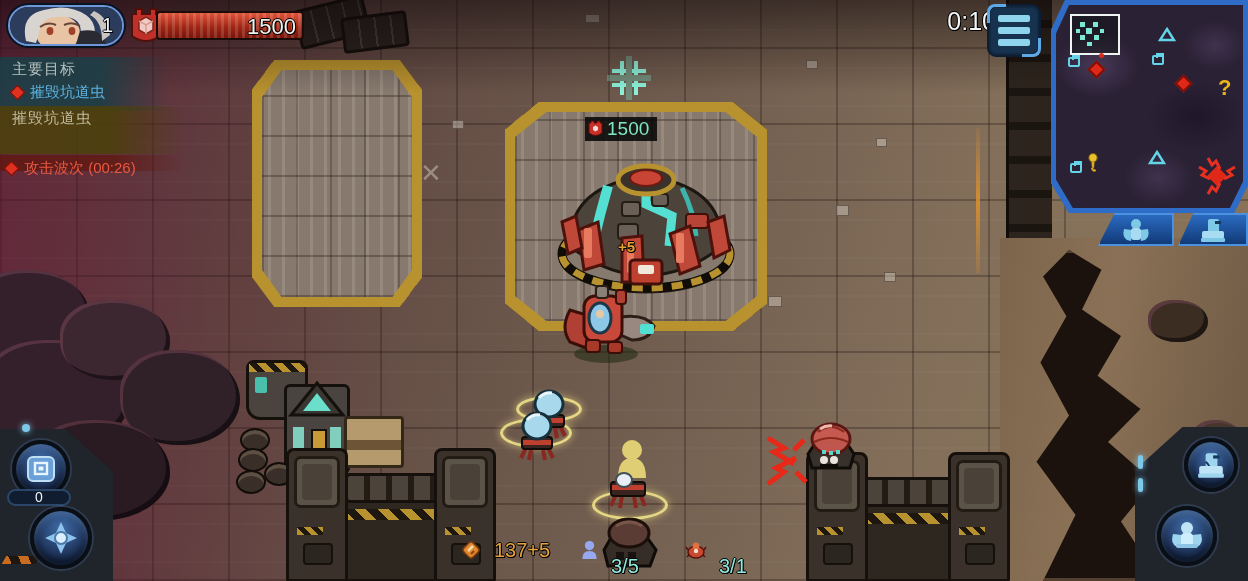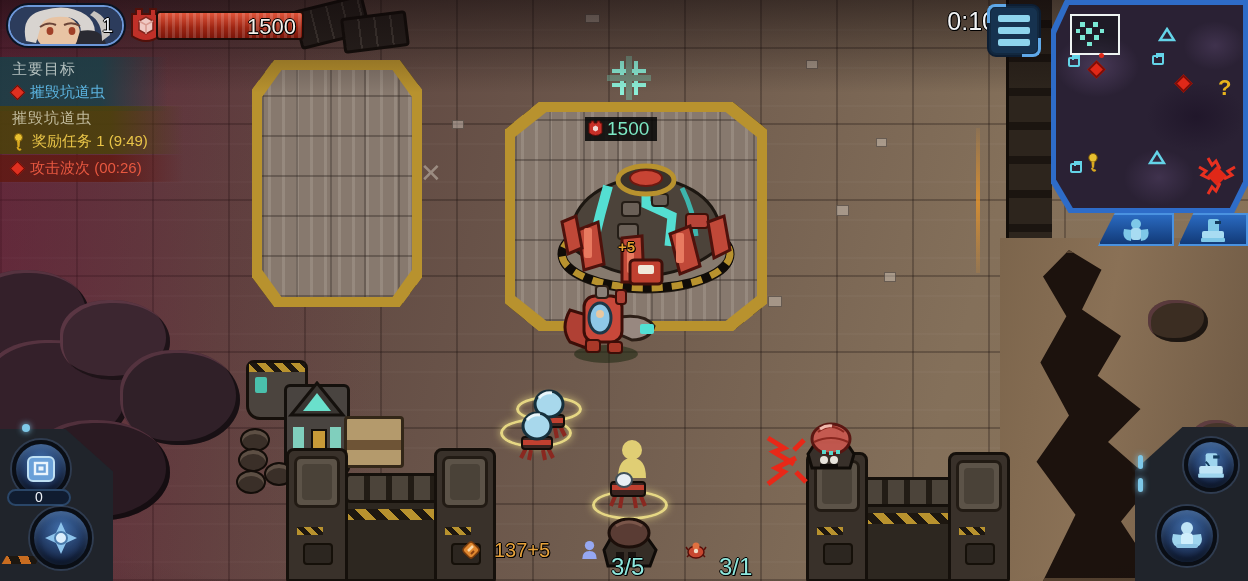--- a/index.html
+++ b/index.html
@@ -84,21 +84,21 @@
     border:2px solid #1c0c08; border-radius:4px;
     background-image:repeating-linear-gradient(90deg, rgba(255,255,255,.14) 0 3px, transparent 3px 7px),linear-gradient(180deg,#e0543a,#9c2412 60%,#7a150a); }
   #hp-value { position:absolute; right:6px; top:1px; color:#f4f0ea; font-size:22px; }
 
   .obj-block { position:absolute; left:0; padding:3px 10px 4px 12px; }
   .obj-header { font-size:15px; letter-spacing:1px; }
   .obj-row { display:flex; align-items:center; gap:7px; font-size:15px; margin-top:4px; }
   .diamond { width:11px; height:11px; background:#e03020; border:1px solid #6e0c06; transform:rotate(45deg); flex:0 0 auto; }
   #obj-main { top:57px; width:168px; height:54px; background:linear-gradient(90deg, rgba(28,62,70,.9) 60%, rgba(28,62,70,0)); }
   #obj-bonus { top:106px; width:184px; height:48px; background:linear-gradient(90deg, rgba(76,64,12,.9) 60%, rgba(76,64,12,0)); }
-  #obj-wave { top:155px; width:184px; height:27px; background:linear-gradient(90deg, rgba(96,24,16,.8) 60%, rgba(96,24,16,0)); }
+  #obj-wave { top:155px; width:184px; height:16px; background:linear-gradient(90deg, rgba(96,24,16,.8) 60%, rgba(96,24,16,0));padding-left:6px; }
 
   #timer { left:938px; top:7px; width:58px; color:#f2f4f6; font-size:25px; text-align:right; }
   #menu-btn { left:987px; top:4px; width:54px; height:53px; background:#16324f; border-radius:9px;
     border:2px solid #0d1e33; box-shadow:inset 0 0 0 2px #12283f; display:flex; flex-direction:column; justify-content:center; align-items:center; gap:5px; }
   #menu-btn:before { content:""; position:absolute; left:-2px; top:-2px; width:16px; height:16px; border-left:3px solid #5fa8e8; border-top:3px solid #5fa8e8; border-radius:8px 0 0 0; }
   #menu-btn:after { content:""; position:absolute; right:-2px; bottom:-2px; width:16px; height:16px; border-right:3px solid #5fa8e8; border-bottom:3px solid #5fa8e8; border-radius:0 0 8px 0; }
   .menu-bar { width:32px; height:7px; border-radius:2px; background:#8ed4ec; }
 
   #minimap { left:1051px; top:0; width:197px; height:213px; background:#2e6cc8;
     clip-path:polygon(0 14%,7% 0,100% 0,100% 87%,93% 100%,9% 100%,0 86%); }
@@ -134,21 +134,21 @@
     color:#eef2f8; font-size:14px; text-align:center; line-height:13px; }
   #deploy-btn { left:30px; top:507px; width:62px; height:62px; }
   #build-btn { left:1184px; top:438px; width:54px; height:54px; }
   #soldier-btn { left:1157px; top:506px; width:60px; height:60px; }
   .glow-dot { position:absolute; width:8px; height:8px; border-radius:50%; background:#7ec8e8; box-shadow:0 0 6px #7ec8e8; }
   .glow-dash { position:absolute; width:5px; height:14px; border-radius:3px; background:#7ec8e8; box-shadow:0 0 6px #7ec8e8; }
 
   #resource-bar { left:460px; top:536px; width:330px; height:28px; display:flex; align-items:center; }
   .res-item { display:flex; align-items:center; gap:12px; }
   .res-minerals { color:#e8a33c; font-size:20px; }
-  .res-cyan { color:#8ee8de; font-size:24px;margin-top:33px; }
+  .res-cyan { color:#8ee8de; font-size:20px;margin-top:33px; }
 
   #base-hp-label { left:585px; top:117px; height:24px; background:rgba(5,5,5,.85); display:flex; align-items:center; gap:3px; padding:0 8px 0 2px; }
   #base-hp-value { color:#7ce8c4; font-size:19px; }
   #income-float { left:618px; top:238px; color:#e8a030; font-size:15px; font-weight:bold; }
 </style>
 </head>
 <body>
 
 <div id="screen">
 
@@ -400,28 +400,20 @@
 
   <div class="obj-block" id="obj-main">
     <div class="obj-header" style="color:#b6c2c0;">主要目标</div>
     <div class="obj-row">
       <span class="diamond"></span>
       <span style="color:#5cb4e0;">摧毁坑道虫</span>
     </div>
   </div>
   <div class="obj-block" id="obj-bonus">
     <div class="obj-header" style="color:#c2bc9e;">摧毁坑道虫</div>
-    <div class="obj-row">
-      <svg width="13" height="18" viewBox="0 0 13 18">
-        <circle cx="6.5" cy="4.5" r="4" fill="#e8c030" stroke="#7a5808" stroke-width="1"></circle>
-        <path d="M5 8 L8 8 L7.5 14 L5.5 14 Z" fill="#d8a820"></path>
-        <path d="M5.5 14 Q6.5 18 9 16" stroke="#d8a820" stroke-width="2" fill="none"></path>
-      </svg>
-      <span style="color:#e8c448;">奖励任务 1 (9:49)</span>
-    </div>
   </div>
   <div class="obj-block" id="obj-wave">
     <div class="obj-row" style="margin-top:1px;">
       <span class="diamond"></span>
       <span style="color:#e85840;">攻击波次 (00:26)</span>
     </div>
   </div>
 
   <div class="abs hud-text-outline" id="timer">0:10</div>
   <div class="abs" id="menu-btn">

